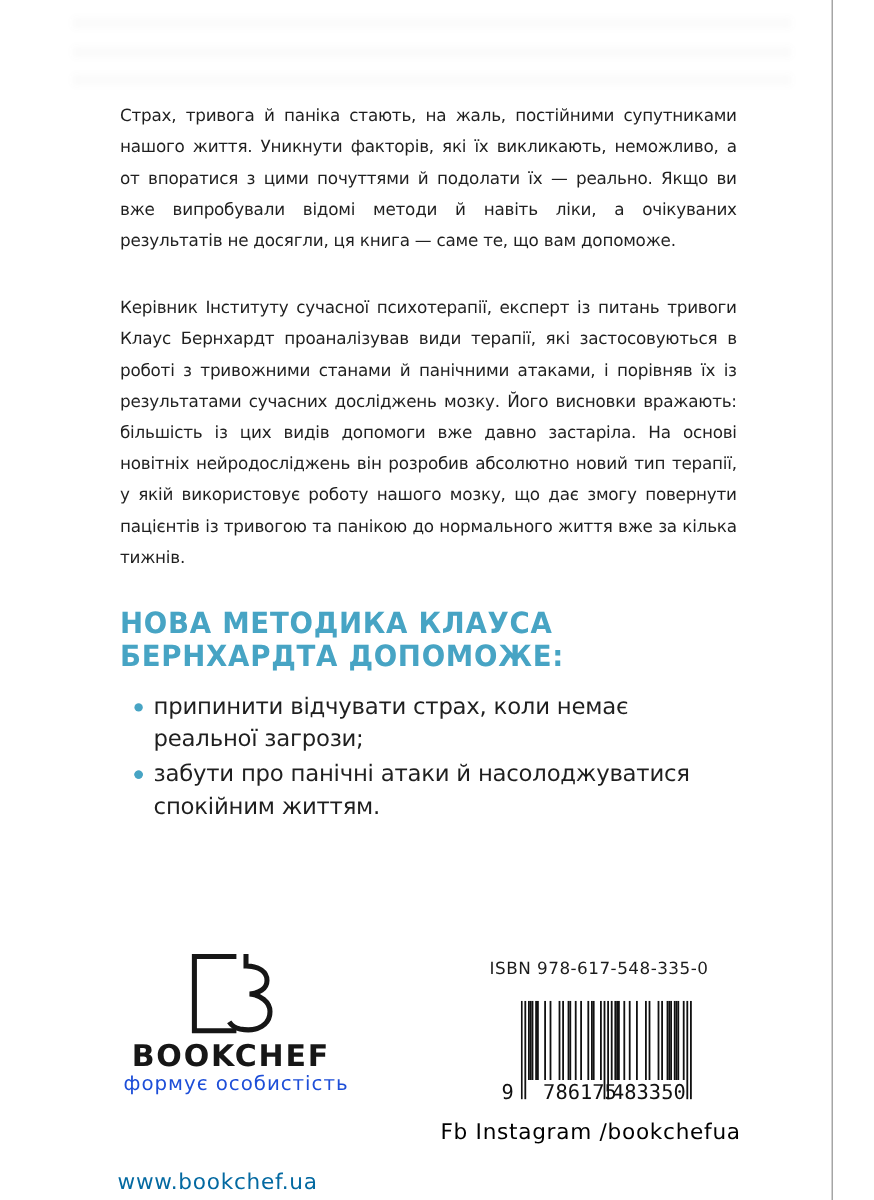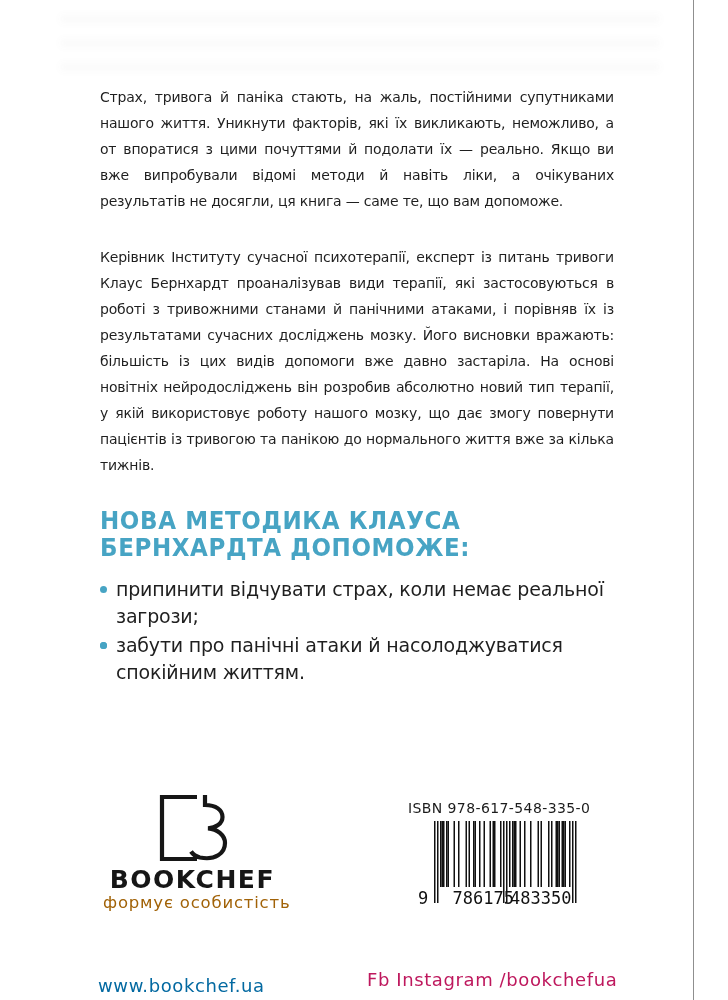--- a/index.html
+++ b/index.html
@@ -53,21 +53,21 @@
     font-size: 23px;
     line-height: 26px;
     font-weight: bold;
     letter-spacing: 0.6px;
     margin: 16px 0 16px 0;
     transform: scaleY(1.06);
     transform-origin: left center;
   }
   ul.benefits {
     list-style: none;
-    margin: 0;
+    margin: 12px;
     padding: 0;
   }
   ul.benefits li {
     position: relative;
     padding-left: 16px;
     font-size: 19px;
     line-height: 27px;
     margin-bottom: 2px;
     letter-spacing: -0.2px;
   }
@@ -97,35 +97,35 @@
     font-size: 25px;
     font-weight: bold;
     letter-spacing: 1.5px;
     line-height: 26px;
     white-space: nowrap;
   }
   .publisher-tagline {
     font-size: 16.5px;
     letter-spacing: 0.8px;
     line-height: 20px;
-    color: #a16207;
+    color: #1d4ed8;
     white-space: nowrap;
   }
   .isbn-block {
     position: absolute;
     left: 408px;
     top: 800px;
     width: 180px;
     text-align: center;
   }
   .isbn-label {
     font-size: 14px;
     letter-spacing: 0.4px;
     color: #1c1c1c;
-    margin-bottom: 5px;
+    margin-bottom: 18px;
     white-space: nowrap;
   }
   .bars-wrap {
     position: relative;
     width: 160px;
     height: 88px;
     margin: 0 auto;
   }
   .bars-wrap svg {
     position: absolute;
@@ -150,22 +150,21 @@
     font-size: 18px;
     letter-spacing: 0.6px;
     color: #0369a1;
   }
   .footer-social {
     position: absolute;
     left: 367px;
     top: 933px;
     font-size: 18px;
     letter-spacing: 0.6px;
-    color: #be185d;
-    margin-top: 36px;
+    color: #000000;
   }
 </style>
 </head>
 <body>
 
 <div class="showthrough"></div>
 <div class="page-edge-line"></div>
 
 <div class="content">
   <p class="blurb-par">Страх, тривога й паніка стають, на жаль, постійними супутниками нашого життя. Уникнути факторів, які їх викликають, неможливо, а от впоратися з цими почуттями й подолати їх — реально. Якщо ви вже випробували відомі методи й навіть ліки, а очікуваних результатів не досягли, ця книга — саме те, що вам допоможе.</p>

